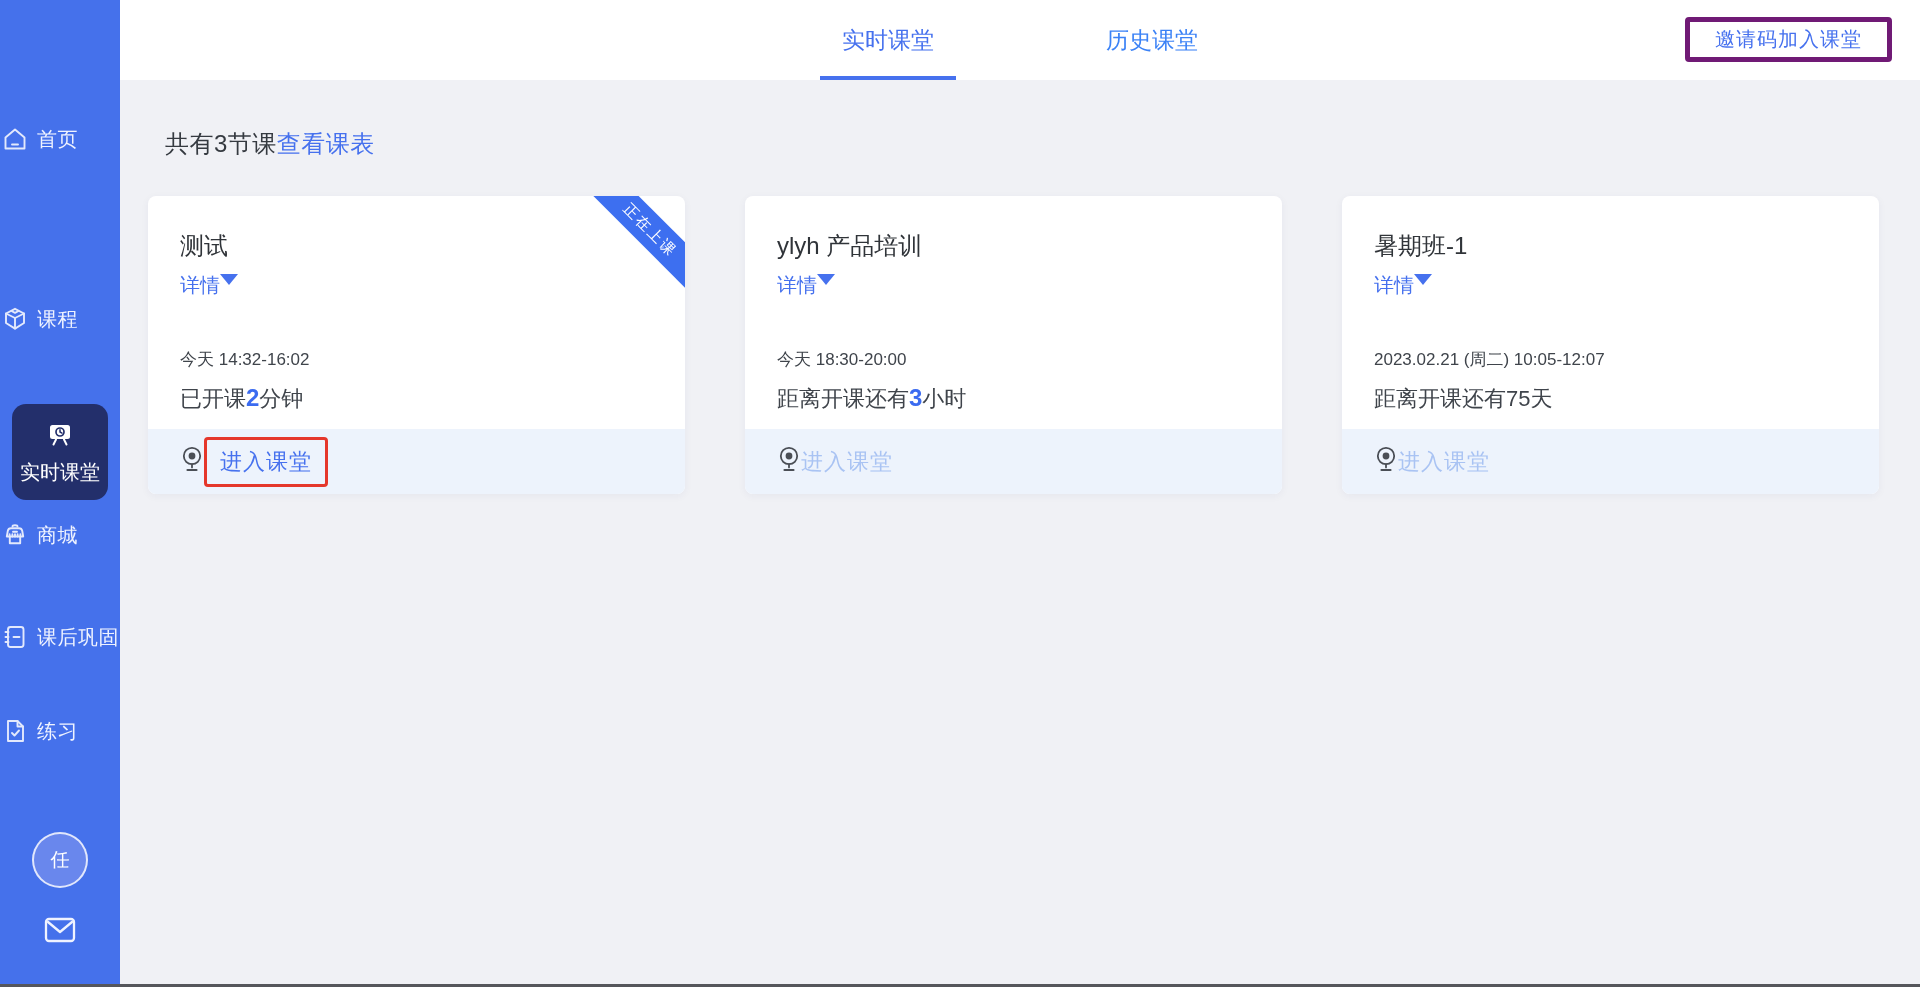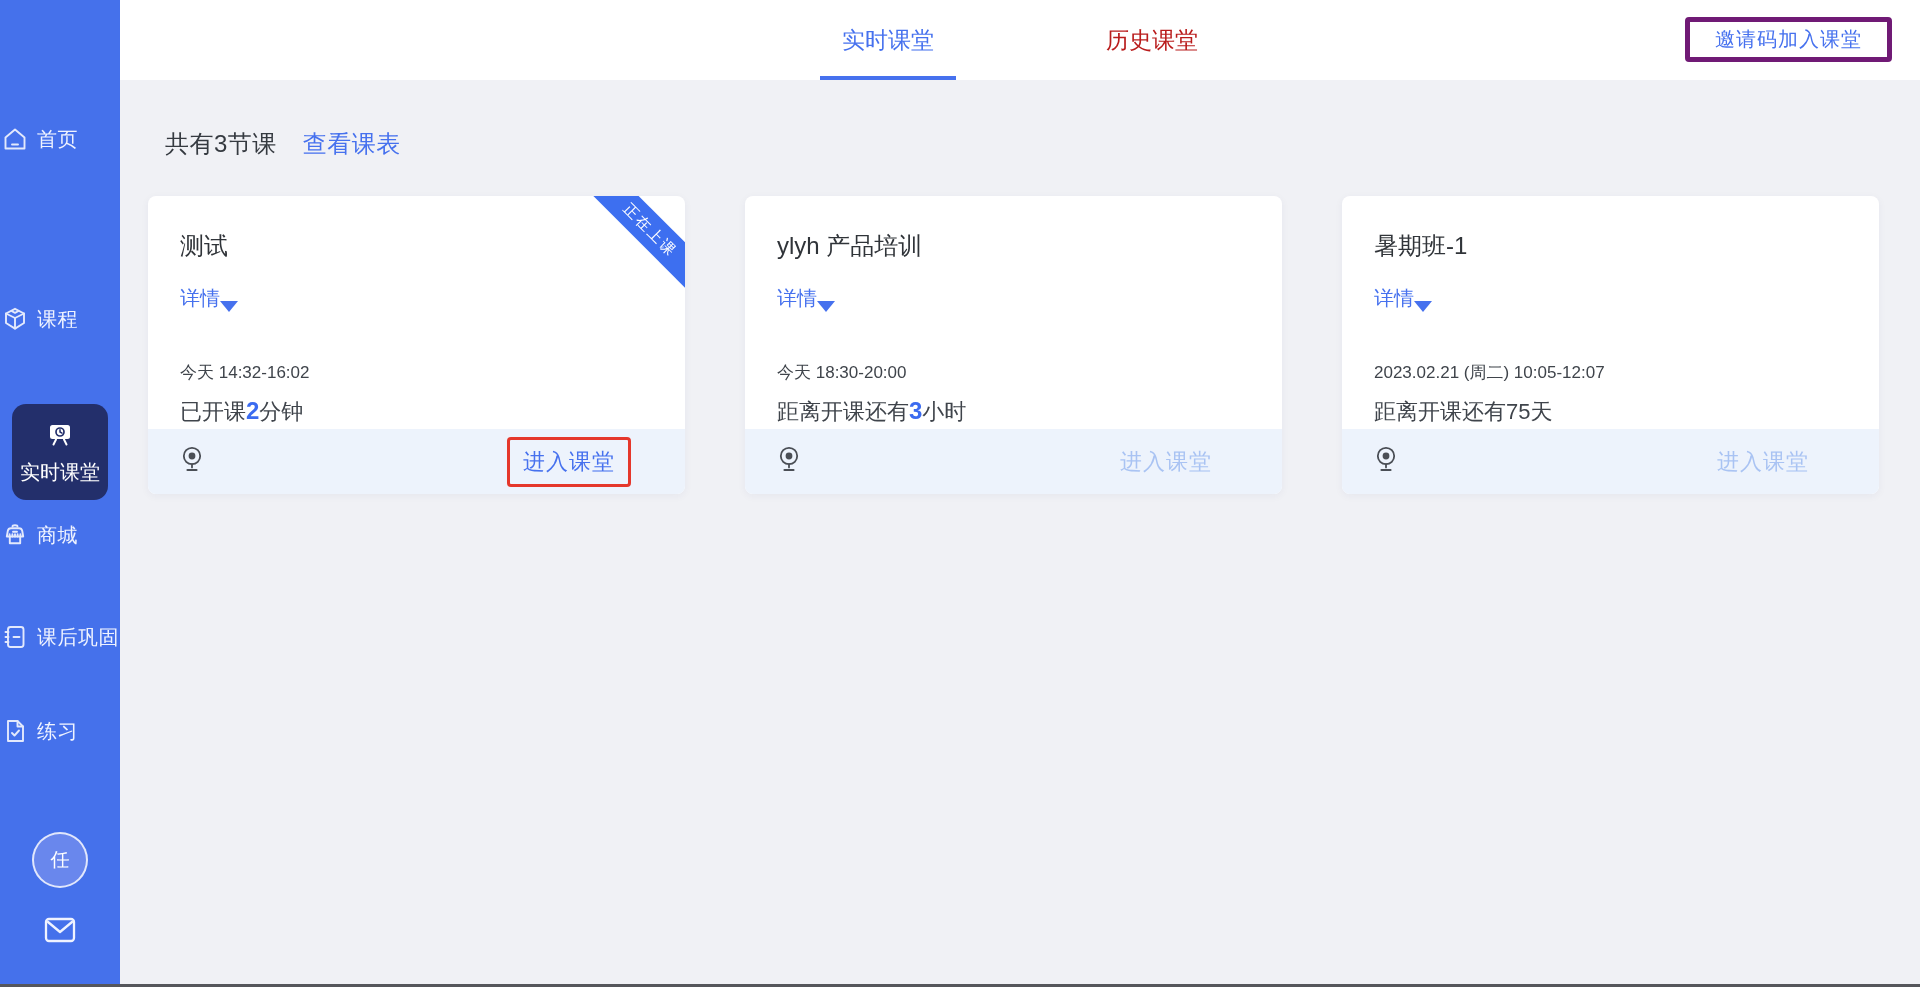--- a/index.html
+++ b/index.html
@@ -20,48 +20,48 @@
   .avatar{position:absolute;left:32px;top:832px;width:56px;height:56px;border-radius:50%;
     background:#6987ED;border:2px solid rgba(255,255,255,.8);display:flex;align-items:center;
     justify-content:center;color:#fff;font-size:19px;cursor:pointer;}
   .mail{position:absolute;left:43px;top:916px;cursor:pointer;}
 
   
   .topbar{position:absolute;left:120px;top:0;width:1800px;height:80px;background:#FFFFFF;}
   .tabs{position:absolute;left:0;top:0;width:100%;height:80px;display:flex;
     justify-content:center;align-items:center;gap:172px;}
   .tab{position:relative;height:80px;display:flex;align-items:center;font-size:23px;
-    color:#b91c1c;cursor:pointer;}
+    color:#3b82f6;cursor:pointer;}
   .tab.active{color:#4671EE;}
   .tab.active .tab-underline{position:absolute;bottom:0;left:50%;transform:translateX(-50%);
     width:136px;height:4px;background:#4671EE;}
   .join-btn{position:absolute;right:28px;top:17px;height:45px;padding:0 25px;
     background:#fff;border:5px solid #701a75;border-radius:4px;color:#4671EE;
     font-size:20px;display:flex;align-items:center;cursor:pointer;letter-spacing:1px;}
 
   
   .content{position:absolute;left:120px;top:80px;width:1800px;height:907px;background:#F0F1F5;}
-  .summary-row{position:absolute;left:45px;top:48px;display:flex;align-items:center;gap:26px;}
+  .summary-row{position:absolute;left:45px;top:48px;display:flex;align-items:center;}
   .summary-text{font-size:24px;color:#353A40;letter-spacing:.5px;}
   .view-link{font-size:24px;color:#4671EE;cursor:pointer;letter-spacing:.5px;font-family:Liberation Serif, serif;}
 
   .cards{position:absolute;left:28px;top:116px;display:flex;gap:60px;}
   .card{position:relative;width:537px;height:298px;background:#FFFFFF;border-radius:8px;
     box-shadow:0 2px 8px rgba(30,45,90,.05);overflow:hidden;}
   .card-body{padding:35px 32px 0 32px;}
   .card-title{font-size:24px;color:#303439;line-height:1.25;}
-  .details-row{margin-top:24px;display:flex;align-items:flex-end;cursor:pointer;}
+  .details-row{margin-top:11px;display:flex;align-items:flex-start;cursor:pointer;}
   .details-label{font-size:20px;color:#4671EE;}
   .tri-down{width:0;height:0;border-left:9px solid transparent;border-right:9px solid transparent;
     border-top:11px solid #4671EE;margin-top:2px;}
   .card-time{margin-top:49px;font-size:17px;color:#3F444B;}
   .card-count{margin-top:13px;font-size:22px;color:#3F444B;}
   .count-num{color:#3B6BF0;font-weight:bold;font-size:24px;}
   .card-footer{position:absolute;left:0;right:0;bottom:0;height:65px;background:#EDF3FC;
-    display:flex;align-items:center;justify-content:space-between;padding:0 70px 0 32px;}
+    display:flex;align-items:center;justify-content:flex-start;padding:0 70px 0 32px;}
   .enter-link{font-size:22px;color:#4671EE;cursor:pointer;letter-spacing:1px;}
   .enter-link.disabled{color:#A9C3F3;}
   .red-box{border:3px solid #E5372B;border-radius:4px;padding:7px 13px;margin-right:-16px;}
 
   
   .ribbon-wrap{position:absolute;top:0;right:0;width:95px;height:95px;overflow:hidden;}
   .ribbon{position:absolute;left:-20px;top:18px;width:160px;line-height:32px;
     transform:rotate(45deg);background:#3D6FF0;color:#fff;text-align:center;
     font-size:15px;letter-spacing:2px;}
 

